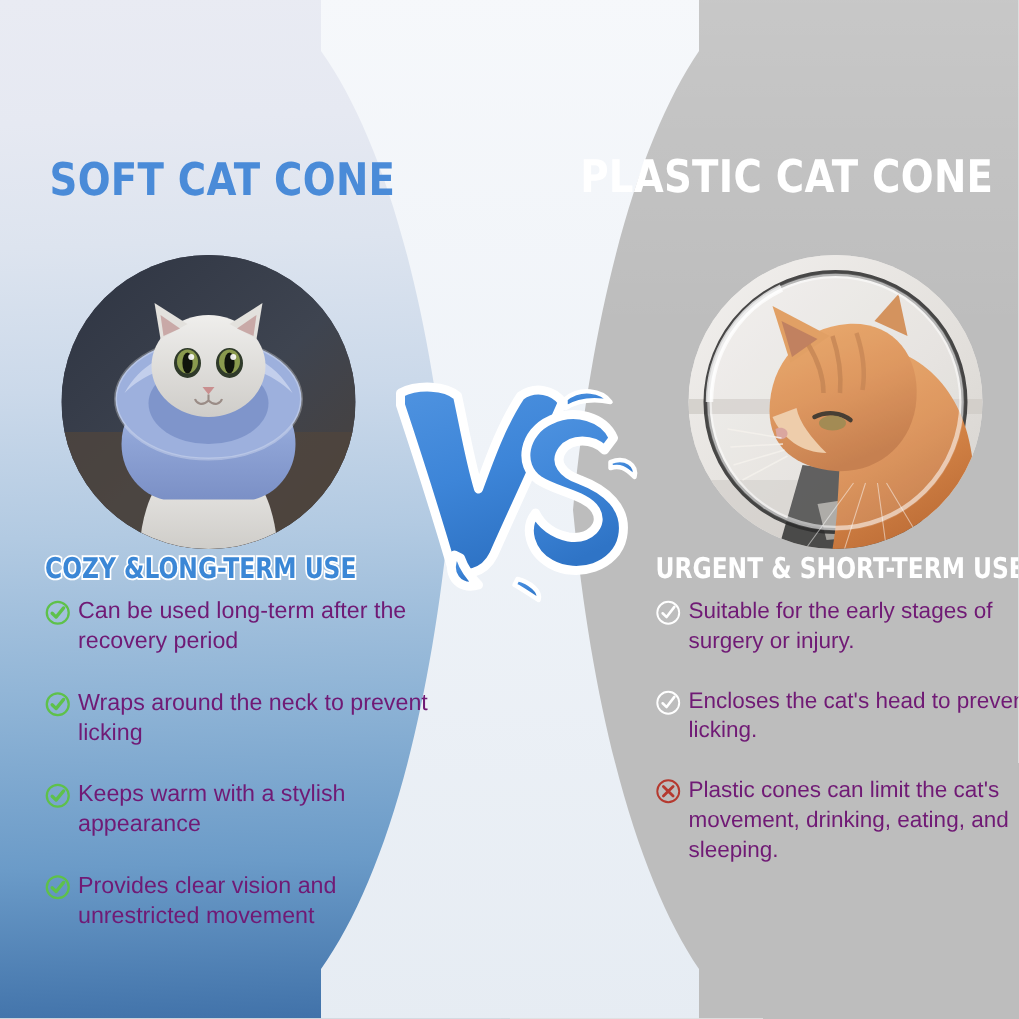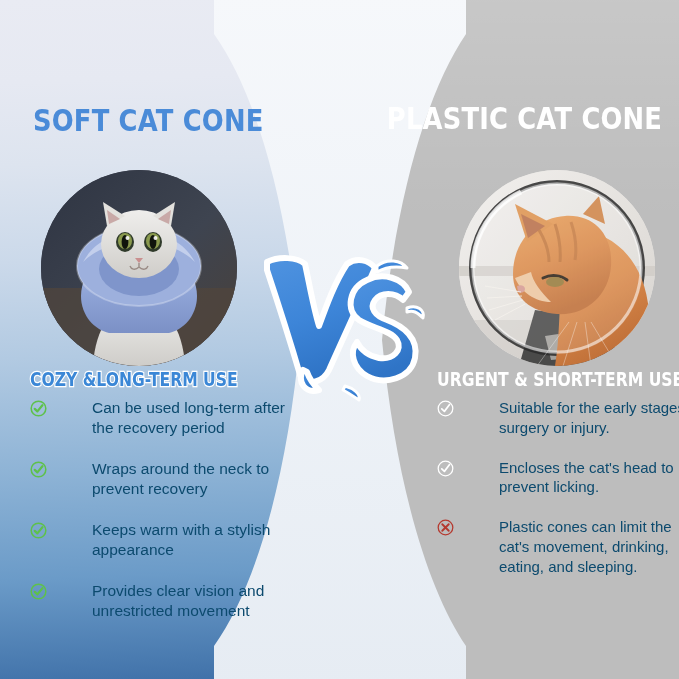--- a/index.html
+++ b/index.html
@@ -155,25 +155,24 @@
   }
   .bullet-icon {
     flex: 0 0 auto;
     width: 17px;
     height: 17px;
     margin-top: 2px;
     margin-right: 5px;
   }
   .bullet-icon svg { display: block; width: 17px; height: 17px; }
   .item-text {
-    color: #0c4a6e;
+    color: #701a75;
     font-size: 15.5px;
     line-height: 1.32;
     font-family: "Liberation Sans", sans-serif;
-    margin-left: 40px;
   }
   .list-right .item-text { font-size: 15px; }
 </style>
 </head>
 <body>
 
 <div class="infographic">
 
   <div class="panel-left-bg"></div>
   <div class="panel-right-bg"></div>
@@ -256,21 +255,21 @@
       </span>
       <span class="item-text">Can be used long-term after the recovery period</span>
     </div>
     <div class="list-item">
       <span class="bullet-icon">
         <svg viewBox="0 0 20 20">
             <circle cx="10" cy="10" r="8.6" fill="none" stroke="#5ec14a" stroke-width="1.8"></circle>
             <path d="M5.6,10.4 L8.7,13.4 L14.6,6.2" fill="none" stroke="#5ec14a" stroke-width="2.6" stroke-linecap="round" stroke-linejoin="round"></path>
           </svg>
       </span>
-      <span class="item-text">Wraps around the neck to prevent recovery</span>
+      <span class="item-text">Wraps around the neck to prevent licking</span>
     </div>
     <div class="list-item">
       <span class="bullet-icon">
         <svg viewBox="0 0 20 20">
             <circle cx="10" cy="10" r="8.6" fill="none" stroke="#5ec14a" stroke-width="1.8"></circle>
             <path d="M5.6,10.4 L8.7,13.4 L14.6,6.2" fill="none" stroke="#5ec14a" stroke-width="2.6" stroke-linecap="round" stroke-linejoin="round"></path>
           </svg>
       </span>
       <span class="item-text">Keeps warm with a stylish appearance</span>
     </div>

